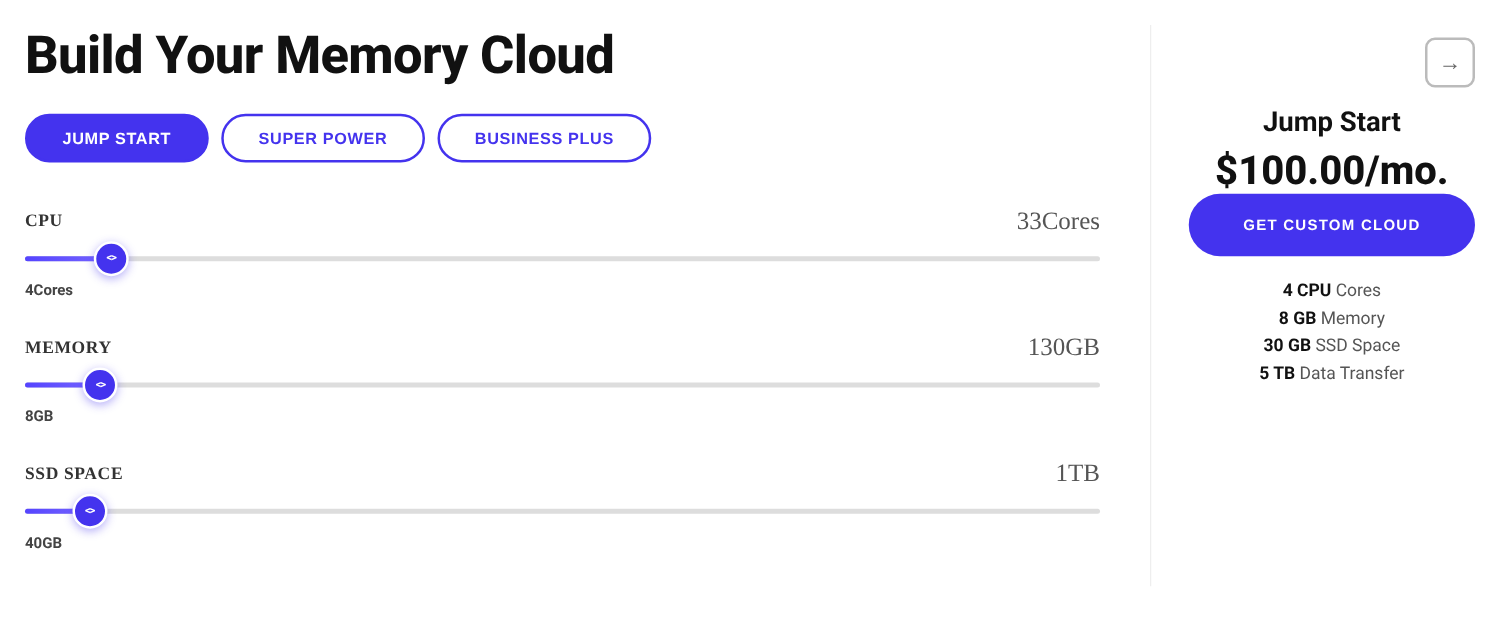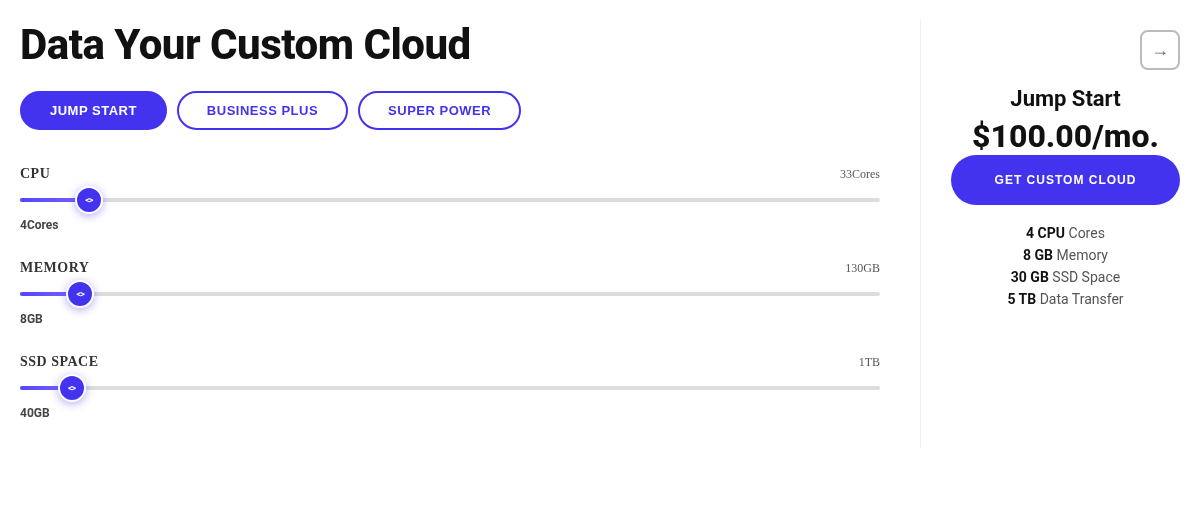--- a/index.html
+++ b/index.html
@@ -61,21 +61,21 @@
       margin-bottom: 4px;
       font-family: Liberation Serif, serif;
     }
     .slider-label {
       font-size: 14px;
       font-weight: 700;
       color: #333;
       letter-spacing: 0.5px;
     }
     .slider-max {
-      font-size: 12px;
+      font-size: 20px;
       color: #555;
       font-weight: 400;
     }
     .slider-wrapper {
       position: relative;
       width: 100%;
       height: 28px;
       display: flex;
       align-items: center;
     }
@@ -199,26 +199,26 @@
     .spec-item strong {
       color: #111;
       font-weight: 700;
     }
   </style>
 </head>
 <body>
 
 <div class="container">
   <div class="main">
-    <h1 class="page-title">Data Your Custom Cloud</h1>
+    <h1 class="page-title">Build Your Memory Cloud</h1>
 
     <div class="tabs">
       <button class="tab-btn active">JUMP START</button>
+      <button class="tab-btn">SUPER POWER</button>
       <button class="tab-btn">BUSINESS PLUS</button>
-      <button class="tab-btn">SUPER POWER</button>
     </div>
 
     <div class="sliders-section">
 
       <div class="slider-block">
         <div class="slider-label-row">
           <span class="slider-label">CPU</span>
           <span class="slider-max">33Cores</span>
         </div>
         <div class="slider-wrapper">

